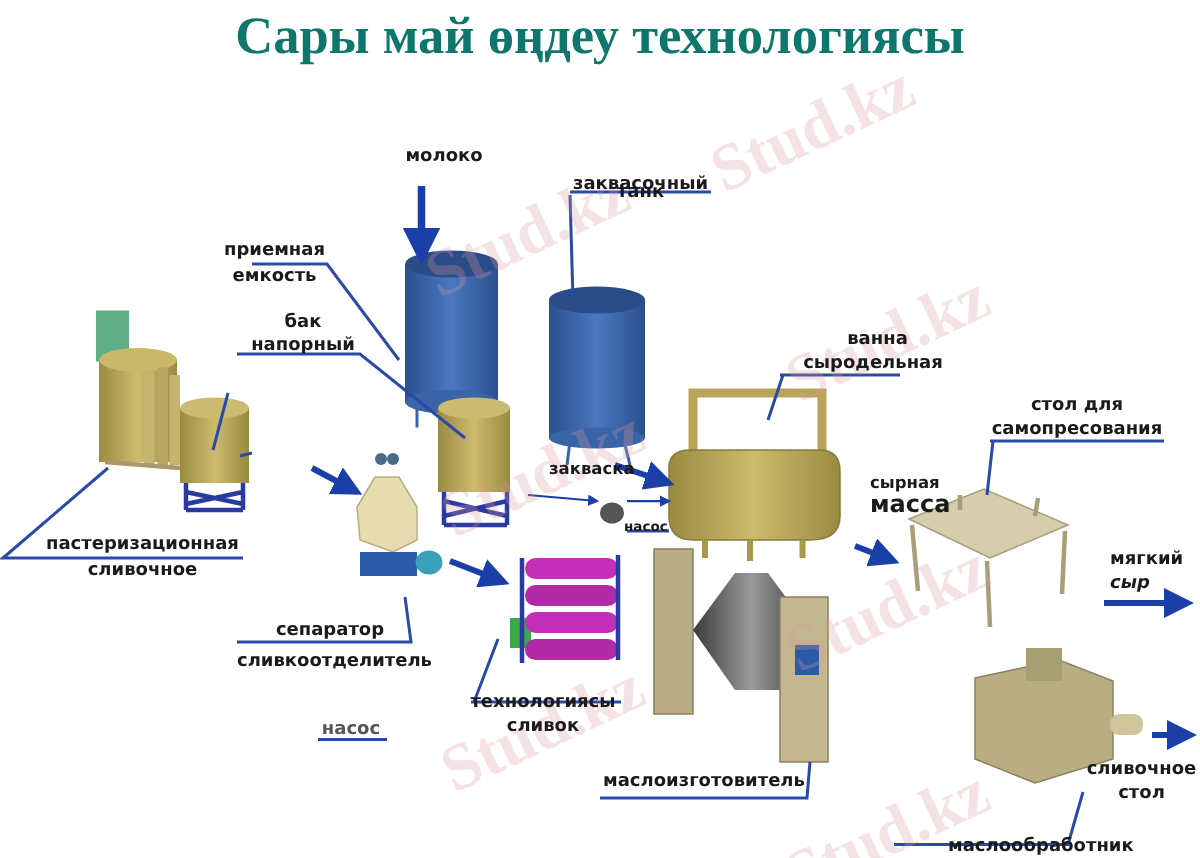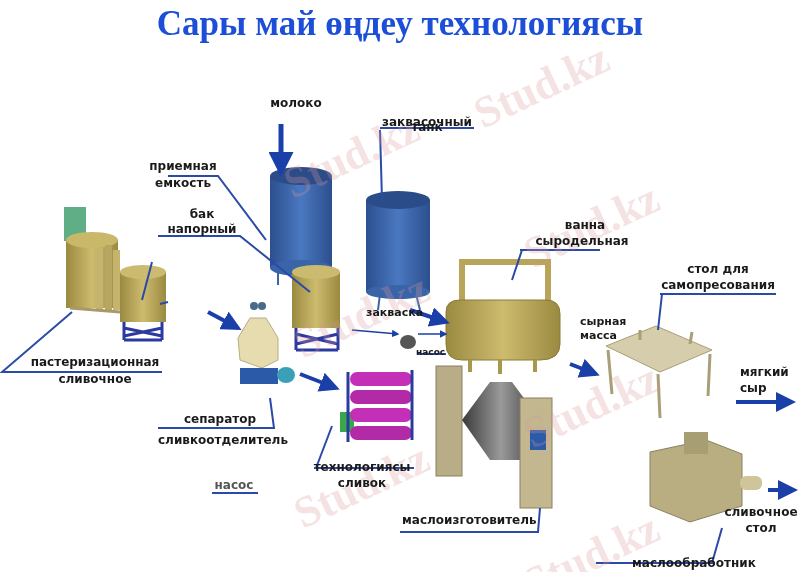--- a/index.html
+++ b/index.html
@@ -1,17 +1,17 @@
 <!DOCTYPE html>
 <html><head>
 <meta charset="utf-8">
 <style>
   html, body { margin:0; padding:0; background:#ffffff; }
   body { width:800px; height:572px; position:relative; overflow:hidden; font-family:"DejaVu Sans", sans-serif; }
-  .title { position:absolute; left:0; width:800px; top:4px; text-align:center; font-family:"Liberation Serif", serif; font-weight:bold; font-size:35px; color:#1d4ed8; }
+  .title { position:absolute; left:0; width:800px; top:4px; text-align:center; font-family:"Liberation Serif", serif; font-weight:bold; font-size:35px; color:#0f766e; }
   svg.diagram { position:absolute; left:0; top:0; }
   .lbl { position:absolute; font-family:"DejaVu Sans", sans-serif; font-weight:bold; font-size:12px; color:#1a1a1a; line-height:15px; white-space:nowrap; }
   .lbl.c { text-align:center; }
   .wm { position:absolute; font-family:"Liberation Serif", serif; font-weight:bold; font-size:44px; color:rgba(220,150,150,0.28); transform:rotate(-25deg); white-space:nowrap; pointer-events:none; }
 </style>
 </head>
 <body>
 
 <div class="title">Сары май өңдеу технологиясы</div>
 
@@ -169,24 +169,24 @@
 <div class="lbl" style="left:366px; top:305px; font-size:11px;">закваска</div>
 <div class="lbl" style="left:416px; top:345px; font-size:9px;">насос</div>
 
 <div class="lbl c" style="left:540px; top:218px; width:90px;">ванна</div>
 <div class="lbl c" style="left:532px; top:234px; width:100px;">сыродельная</div>
 
 <div class="lbl c" style="left:660px; top:262px; width:116px;">стол для</div>
 <div class="lbl c" style="left:660px; top:278px; width:116px;">самопресования</div>
 
 <div class="lbl" style="left:580px; top:314px; font-size:11px;">сырная</div>
-<div class="lbl" style="left:580px; top:328px; font-size:11px;">масса</div>
+<div class="lbl" style="left:580px; top:328px; font-size:16px;">масса</div>
 
 <div class="lbl" style="left:740px; top:365px;">мягкий</div>
-<div class="lbl" style="left:740px; top:381px;">сыр</div>
+<div class="lbl" style="left:740px; top:381px;font-style:italic;">сыр</div>
 
 <div class="lbl c" style="left:160px; top:412px; width:120px;">сепаратор</div>
 <div class="lbl c" style="left:158px; top:413px; width:124px;margin-top:20px;">сливкоотделитель</div>
 
 <div class="lbl c" style="left:312px; top:460px; width:100px;">технологиясы</div>
 <div class="lbl c" style="left:312px; top:476px; width:100px;">сливок</div>
 
 <div class="lbl c" style="left:206px; top:478px; width:56px; color:#555;">насос</div>
 
 <div class="lbl" style="left:402px; top:513px;">маслоизготовитель</div>

